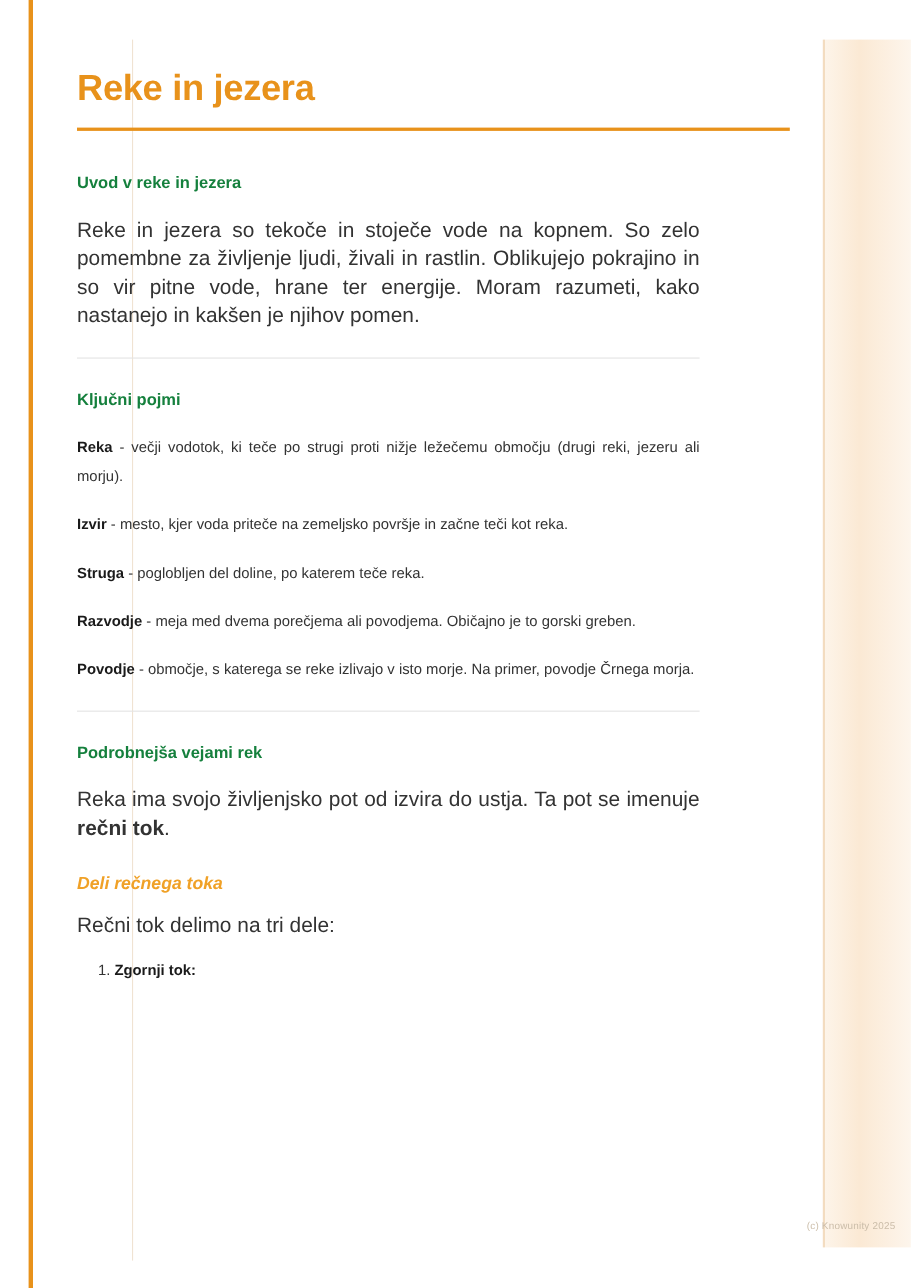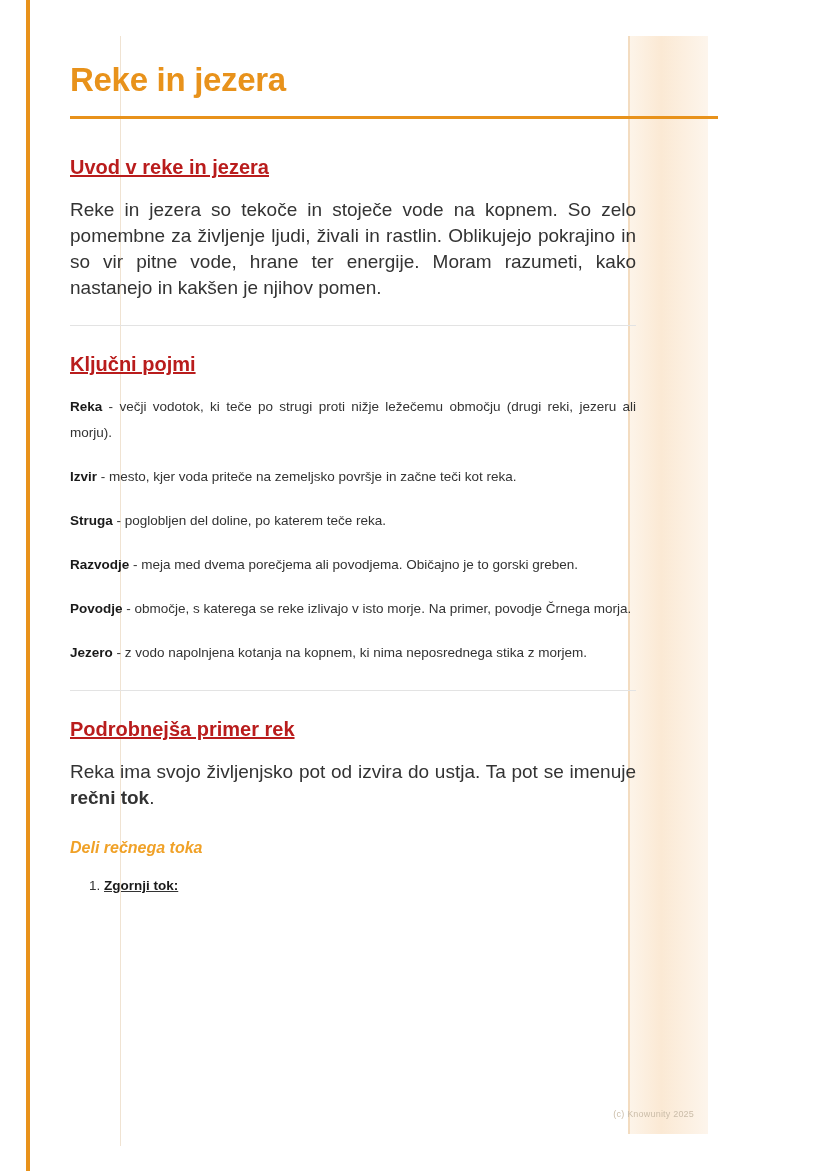--- a/index.html
+++ b/index.html
@@ -8,21 +8,21 @@
   }
   body {
     width: 828px;
     height: 1171px;
     background: #ffffff;
     font-family: "Liberation Sans", sans-serif;
     overflow: hidden;
   }
   .page {
     position: relative;
-    width: 708px;
+    width: 828px;
     height: 1171px;
     background: #ffffff;
     box-sizing: border-box;
   }
   
   .left-accent {
     position: absolute;
     left: 26px;
     top: 0;
     width: 4px;
@@ -69,26 +69,25 @@
     font-weight: bold;
     letter-spacing: -0.3px;
   }
   .title-rule {
     width: 648px;
     height: 3px;
     background: #E8921B;
     margin: 0 0 36px 0;
   }
   h2.section {
-    font-size: 20px;
+    font-size: 15px;
     line-height: 24px;
-    color: #b91c1c;
+    color: #15803d;
     margin: 0 0 18px 0;
     font-weight: bold;
-    text-decoration: underline;
   }
   h3.subsection {
     font-size: 16px;
     line-height: 22px;
     color: #F0A127;
     margin: 26px 0 14px 0;
     font-weight: bold;
     font-style: italic;
   }
   p.body {
@@ -112,21 +111,20 @@
     height: 1px;
     background: #e3e3e3;
     margin: 24px 0 26px 0;
   }
   ol.steps {
     margin: 6px 0 0 0;
     padding-left: 34px;
     font-size: 13.5px;
     line-height: 26px;
     color: #333333;
-    text-decoration: underline;
   }
   ol.steps li { margin-bottom: 6px; }
   ol.steps li b { color: #1a1a1a; }
   .footer-note {
     position: absolute;
     right: 14px;
     bottom: 52px;
     font-size: 9px;
     color: #cbbda9;
     letter-spacing: 0.2px;
@@ -164,30 +162,28 @@
     </p>
     <p class="term">
       <b>Struga</b><span> - poglobljen del doline, po katerem teče reka.</span>
     </p>
     <p class="term">
       <b>Razvodje</b><span> - meja med dvema porečjema ali povodjema. Običajno je to gorski greben.</span>
     </p>
     <p class="term">
       <b>Povodje</b><span> - območje, s katerega se reke izlivajo v isto morje. Na primer, povodje Črnega morja.</span>
     </p>
-    <p class="term">
-      <b>Jezero</b><span> - z vodo napolnjena kotanja na kopnem, ki nima neposrednega stika z morjem.</span>
-    </p>
 
     <div class="divider"></div>
 
-    <h2 class="section">Podrobnejša primer rek</h2>
+    <h2 class="section">Podrobnejša vejami rek</h2>
     <p class="body"><span>Reka ima svojo življenjsko pot od izvira do ustja. Ta pot se imenuje </span><b>rečni tok</b><span>.</span></p>
 
     <h3 class="subsection">Deli rečnega toka</h3>
+    <p class="body">Rečni tok delimo na tri dele:</p>
 
     <ol class="steps">
       <li><b>Zgornji tok:</b></li>
     </ol>
 
   </div>
 
   <div class="footer-note">(c) Knowunity 2025</div>
 
 </div>

